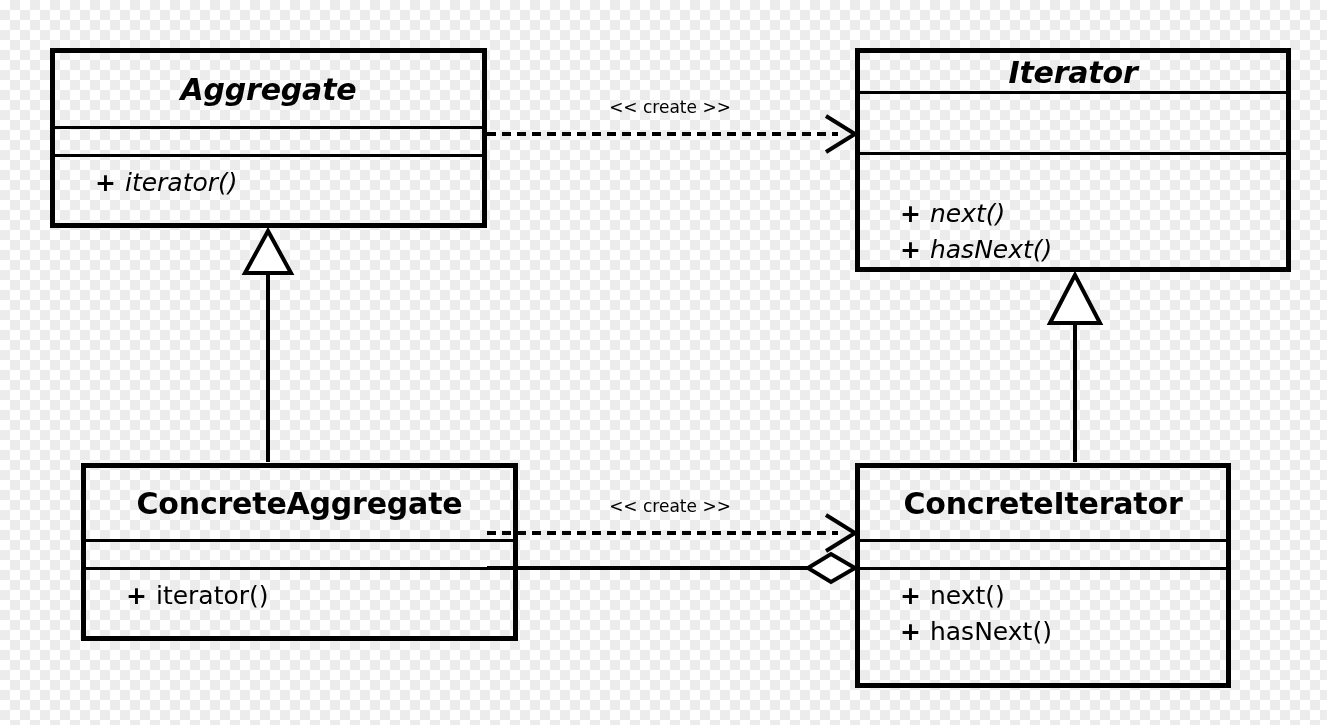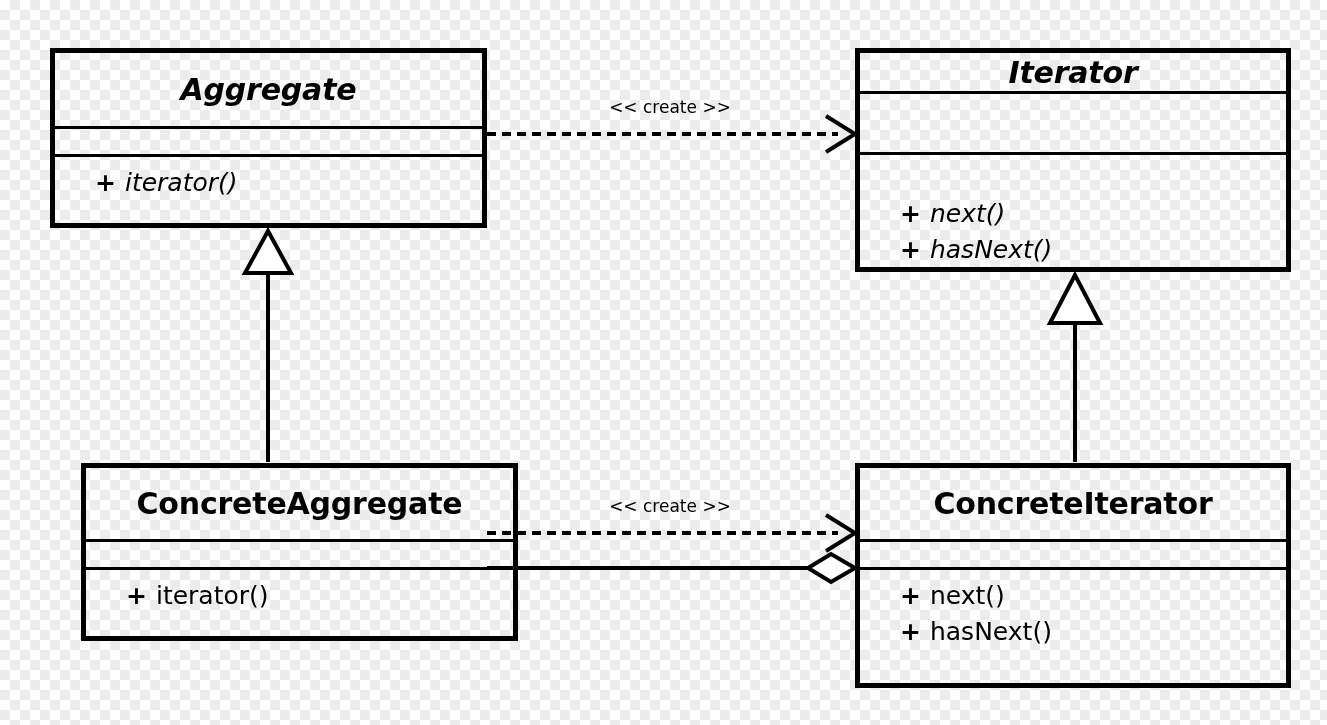--- a/index.html
+++ b/index.html
@@ -82,21 +82,21 @@
     font-style: italic;
   }
 
   
   #box-aggregate          { left: 50px;  top: 48px;  width: 437px; height: 180px; }
   #box-aggregate .uml-name{ height: 76px; }
   #box-iterator           { left: 855px; top: 48px;  width: 436px; height: 224px; gap: 33px; }
   #box-iterator .uml-name { height: 76px; }
   #box-concrete-aggregate          { left: 49px;  top: 463px; width: 437px; height: 178px; margin-left: 32px; }
   #box-concrete-aggregate .uml-name{ height: 74px; }
-  #box-concrete-iterator           { left: 855px; top: 463px; width: 436px; height: 225px; }
+  #box-concrete-iterator           { left: 855px; top: 463px; width: 376px; height: 225px; }
   #box-concrete-iterator .uml-name { height: 74px; }
 
   
   #connectors {
     position: absolute;
     left: 0;
     top: 0;
     width: 1327px;
     height: 725px;
     pointer-events: none;

